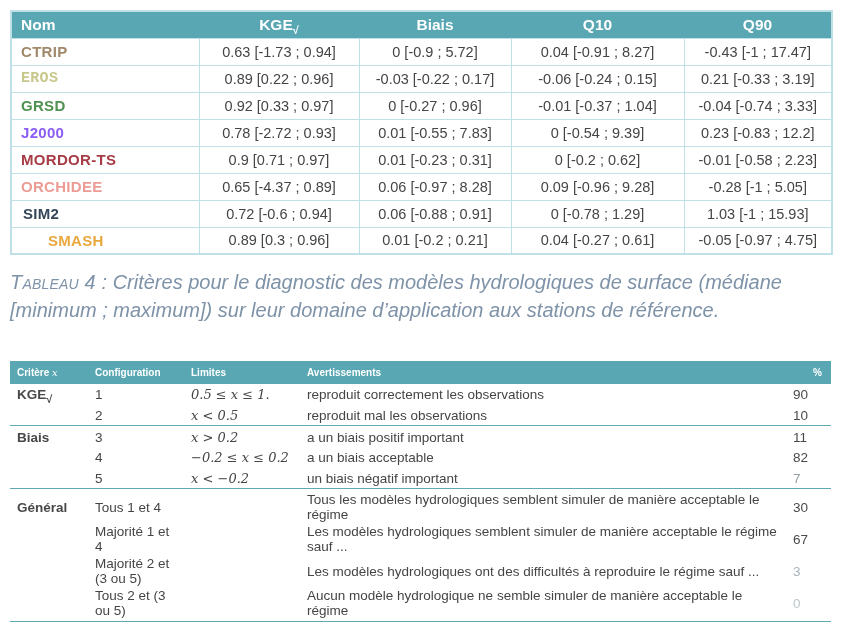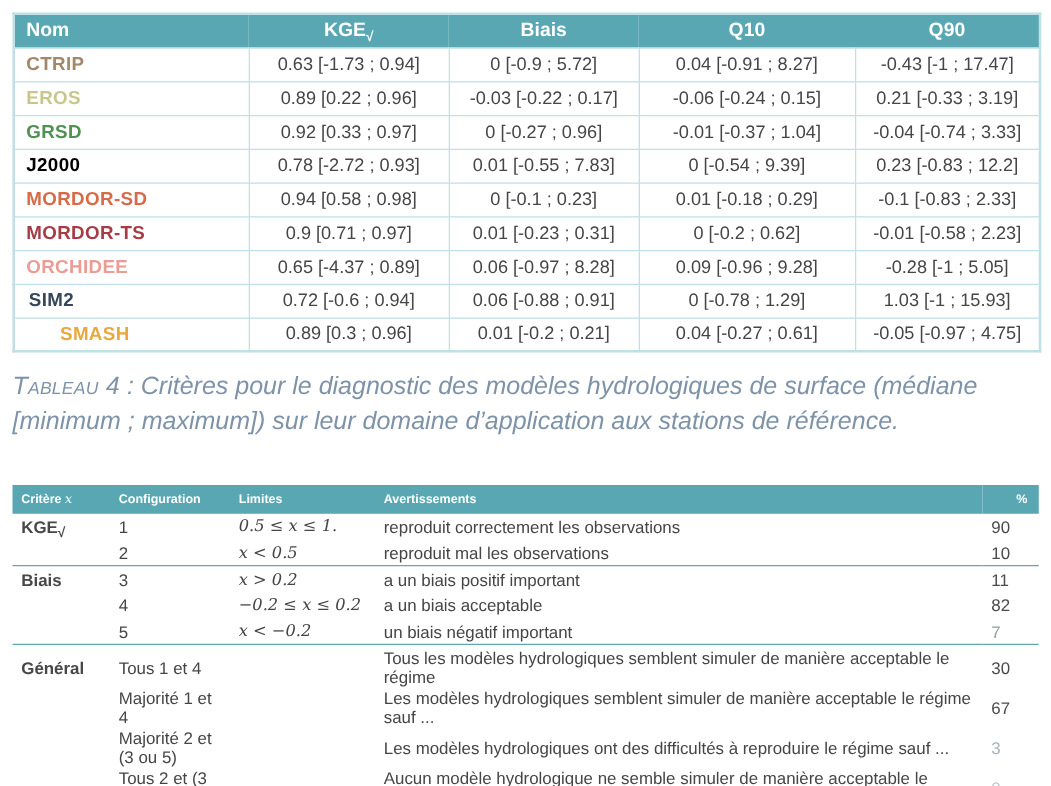--- a/index.html
+++ b/index.html
@@ -86,46 +86,39 @@
     </thead>
     <tbody>
       <tr>
         <td class="name" style="color: rgb(161, 136, 106);">CTRIP</td>
         <td>0.63 [-1.73 ; 0.94]</td>
         <td>0 [-0.9 ; 5.72]</td>
         <td>0.04 [-0.91 ; 8.27]</td>
         <td>-0.43 [-1 ; 17.47]</td>
       </tr>
       <tr>
-        <td class="name" style="color: rgb(200, 199, 139);">EROS</td>
+        <td class="name" style="color: rgb(200, 199, 139); font-family: Liberation Mono, monospace;">EROS</td>
         <td>0.89 [0.22 ; 0.96]</td>
         <td>-0.03 [-0.22 ; 0.17]</td>
         <td>-0.06 [-0.24 ; 0.15]</td>
         <td>0.21 [-0.33 ; 3.19]</td>
       </tr>
       <tr>
         <td class="name" style="color: rgb(79, 145, 80);">GRSD</td>
         <td>0.92 [0.33 ; 0.97]</td>
         <td>0 [-0.27 ; 0.96]</td>
         <td>-0.01 [-0.37 ; 1.04]</td>
         <td>-0.04 [-0.74 ; 3.33]</td>
       </tr>
       <tr>
-        <td class="name" style="color: #000000;">J2000</td>
+        <td class="name" style="color: #8b5cf6;">J2000</td>
         <td>0.78 [-2.72 ; 0.93]</td>
         <td>0.01 [-0.55 ; 7.83]</td>
         <td>0 [-0.54 ; 9.39]</td>
         <td>0.23 [-0.83 ; 12.2]</td>
-      </tr>
-      <tr>
-        <td class="name" style="color: rgb(215, 106, 73);">MORDOR-SD</td>
-        <td>0.94 [0.58 ; 0.98]</td>
-        <td>0 [-0.1 ; 0.23]</td>
-        <td>0.01 [-0.18 ; 0.29]</td>
-        <td>-0.1 [-0.83 ; 2.33]</td>
       </tr>
       <tr>
         <td class="name" style="color: rgb(166, 60, 69);">MORDOR-TS</td>
         <td>0.9 [0.71 ; 0.97]</td>
         <td>0.01 [-0.23 ; 0.31]</td>
         <td>0 [-0.2 ; 0.62]</td>
         <td>-0.01 [-0.58 ; 2.23]</td>
       </tr>
       <tr>
         <td class="name" style="color: rgb(236, 156, 148);">ORCHIDEE</td>

